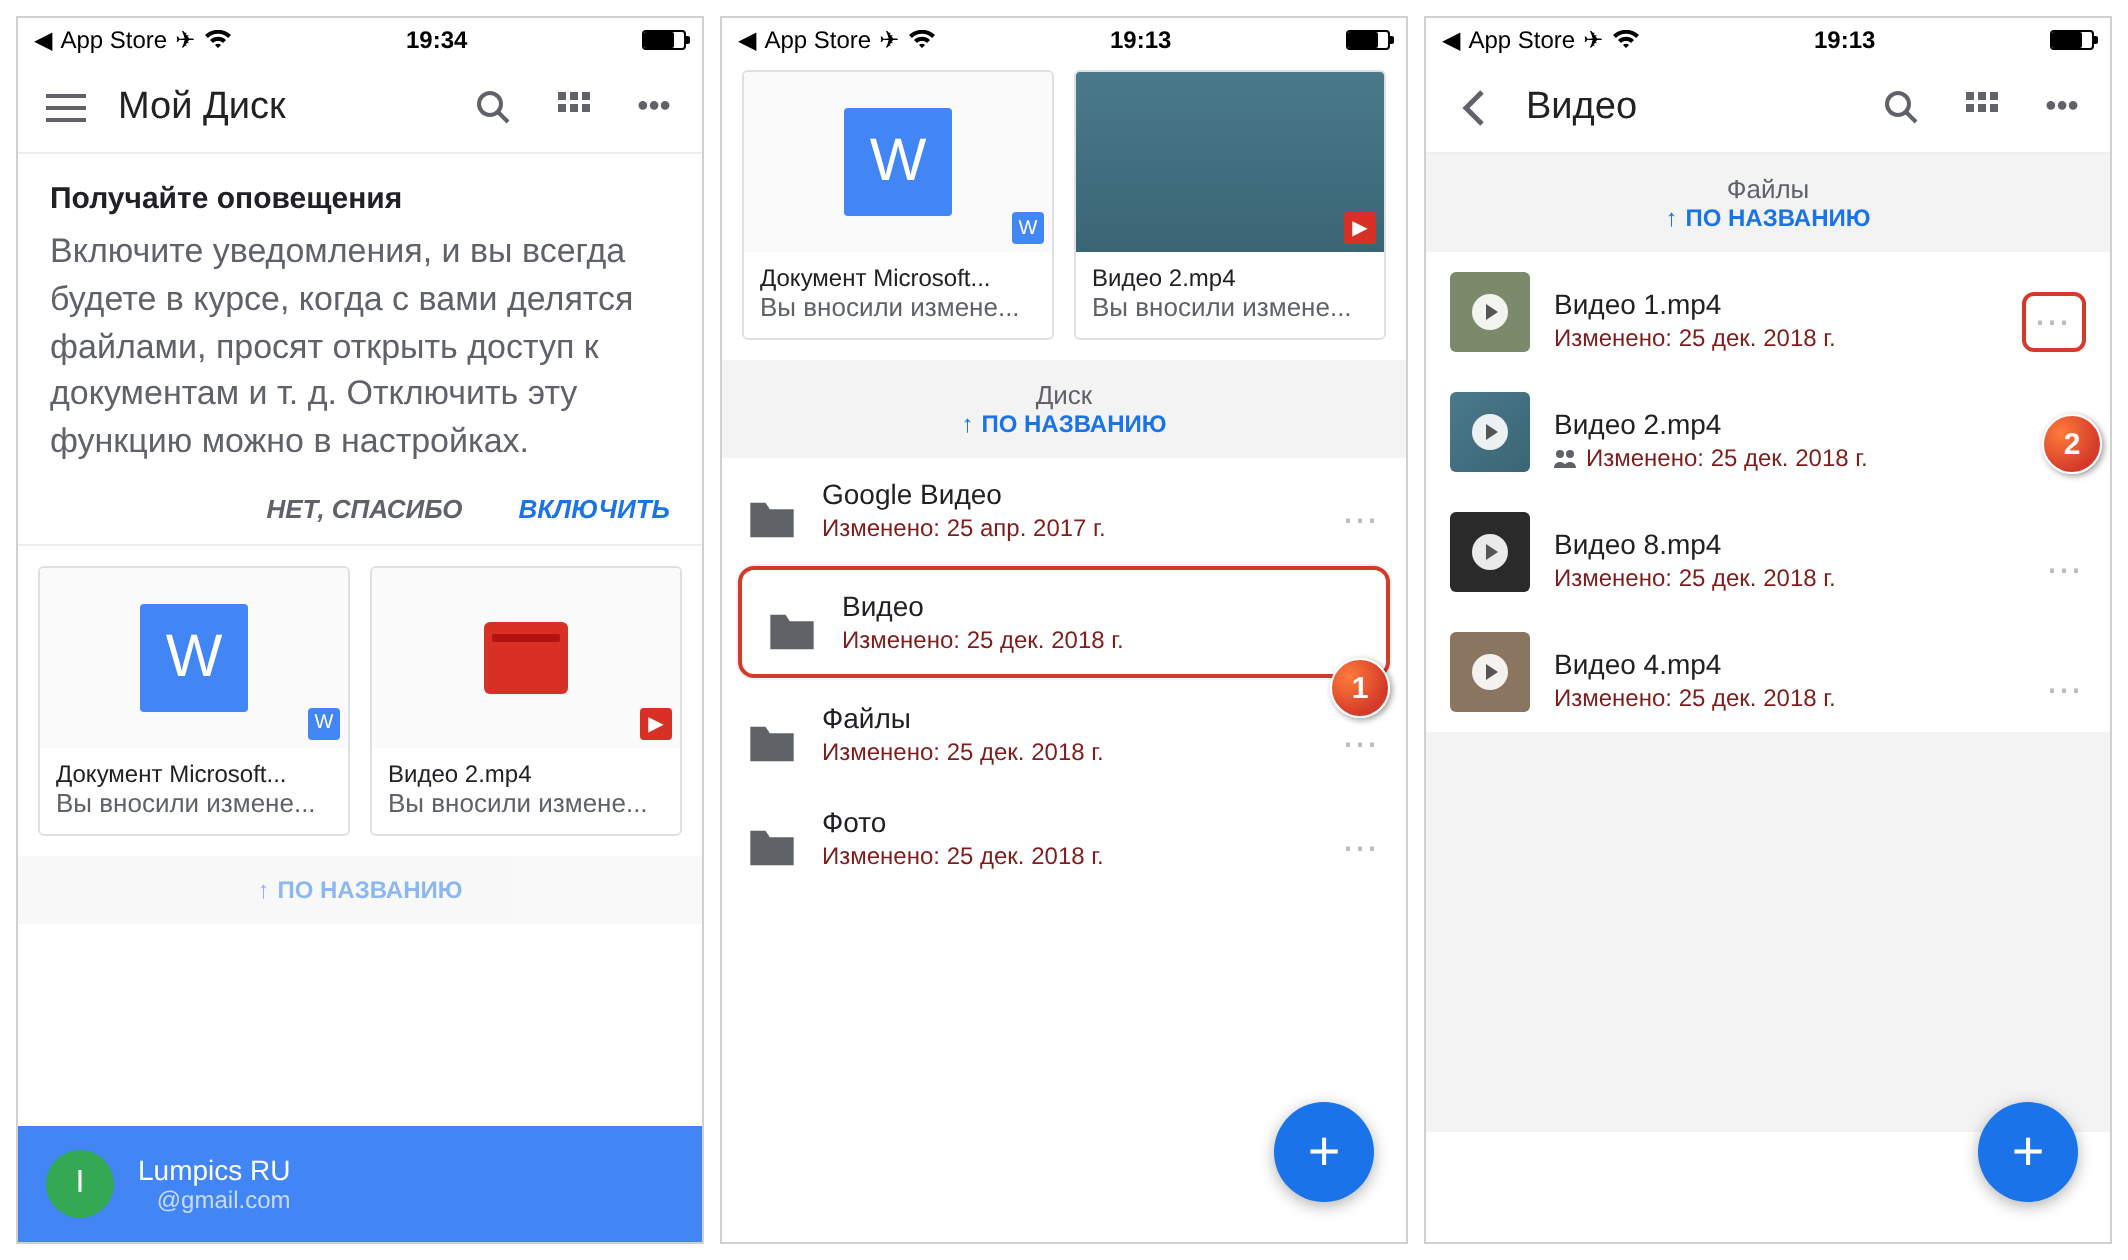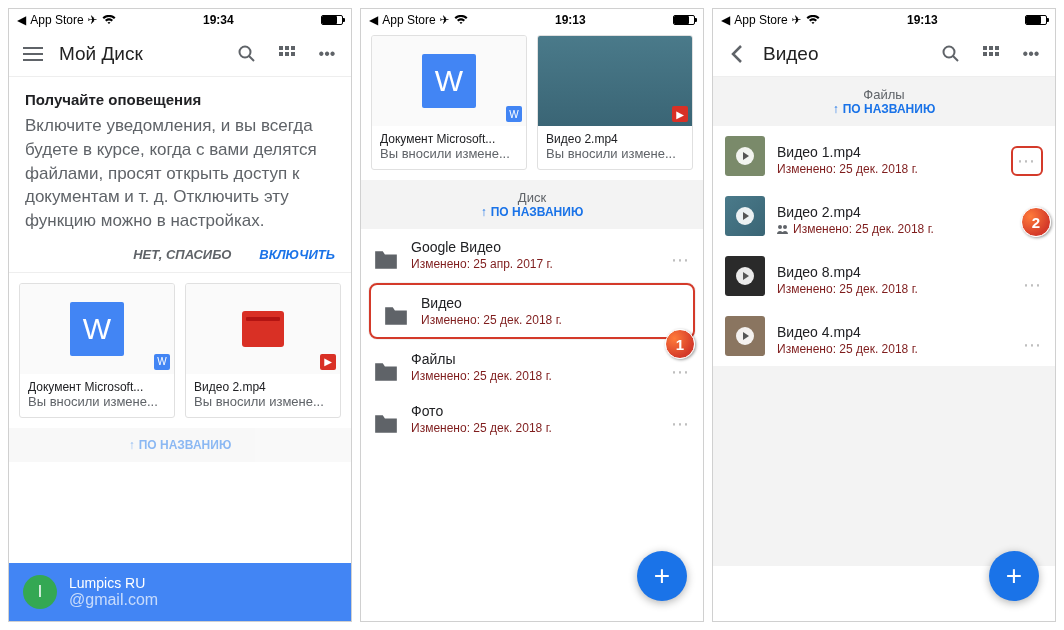--- a/index.html
+++ b/index.html
@@ -48,21 +48,21 @@
   .file-thumb { width:40px; height:40px; border-radius:3px; position:relative; background:#7a8a6a; display:flex; align-items:center; justify-content:center;}
   .file-thumb.sea { background:linear-gradient(135deg,#4a7a8a,#3a6575);}
   .file-thumb.dark { background:#2a2a2a;}
   .file-thumb.brown { background:#8a7560;}
   .play-circle { width:18px; height:18px; background:rgba(255,255,255,0.9); border-radius:50%; display:flex; align-items:center; justify-content:center;}
   .play-circle::after { content:''; border-left:6px solid #555; border-top:4px solid transparent; border-bottom:4px solid transparent; margin-left:2px;}
   .fab { position:absolute; bottom:20px; right:16px; width:50px; height:50px; border-radius:50%; background:#1a73e8; color:#fff; display:flex; align-items:center; justify-content:center; font-size:28px; box-shadow:0 2px 8px rgba(0,0,0,0.3);}
   .account-banner { position:absolute; bottom:0; left:0; right:0; background:#4285f4; color:#fff; padding:12px 14px; display:flex; align-items:center; gap:12px;}
   .avatar { width:34px; height:34px; border-radius:50%; background:#34a853; display:flex; align-items:center; justify-content:center; font-size:16px;}
   .acc-name { font-size:14px;}
-  .acc-email { font-size:16px; opacity:0.7;}
+  .acc-email { font-size:12px; opacity:0.7;text-align:right;}
   .callout { position:absolute; width:30px; height:30px; border-radius:50%; background:radial-gradient(circle at 30% 30%, #ff7b3a, #d43a2a 70%); border:1px solid #fff; box-shadow:1px 1px 3px rgba(0,0,0,0.4); color:#fff; font-weight:700; display:flex; align-items:center; justify-content:center; font-size:15px;}
   .highlighted-more { border:2px solid #d43a2a; border-radius:6px; padding:2px 4px; }
   svg { display:block; }
   .shared-icon { width:12px; height:12px;}
 </style>
 </head>
 <body>
 
 <div class="phone">
   <div class="status-bar">

